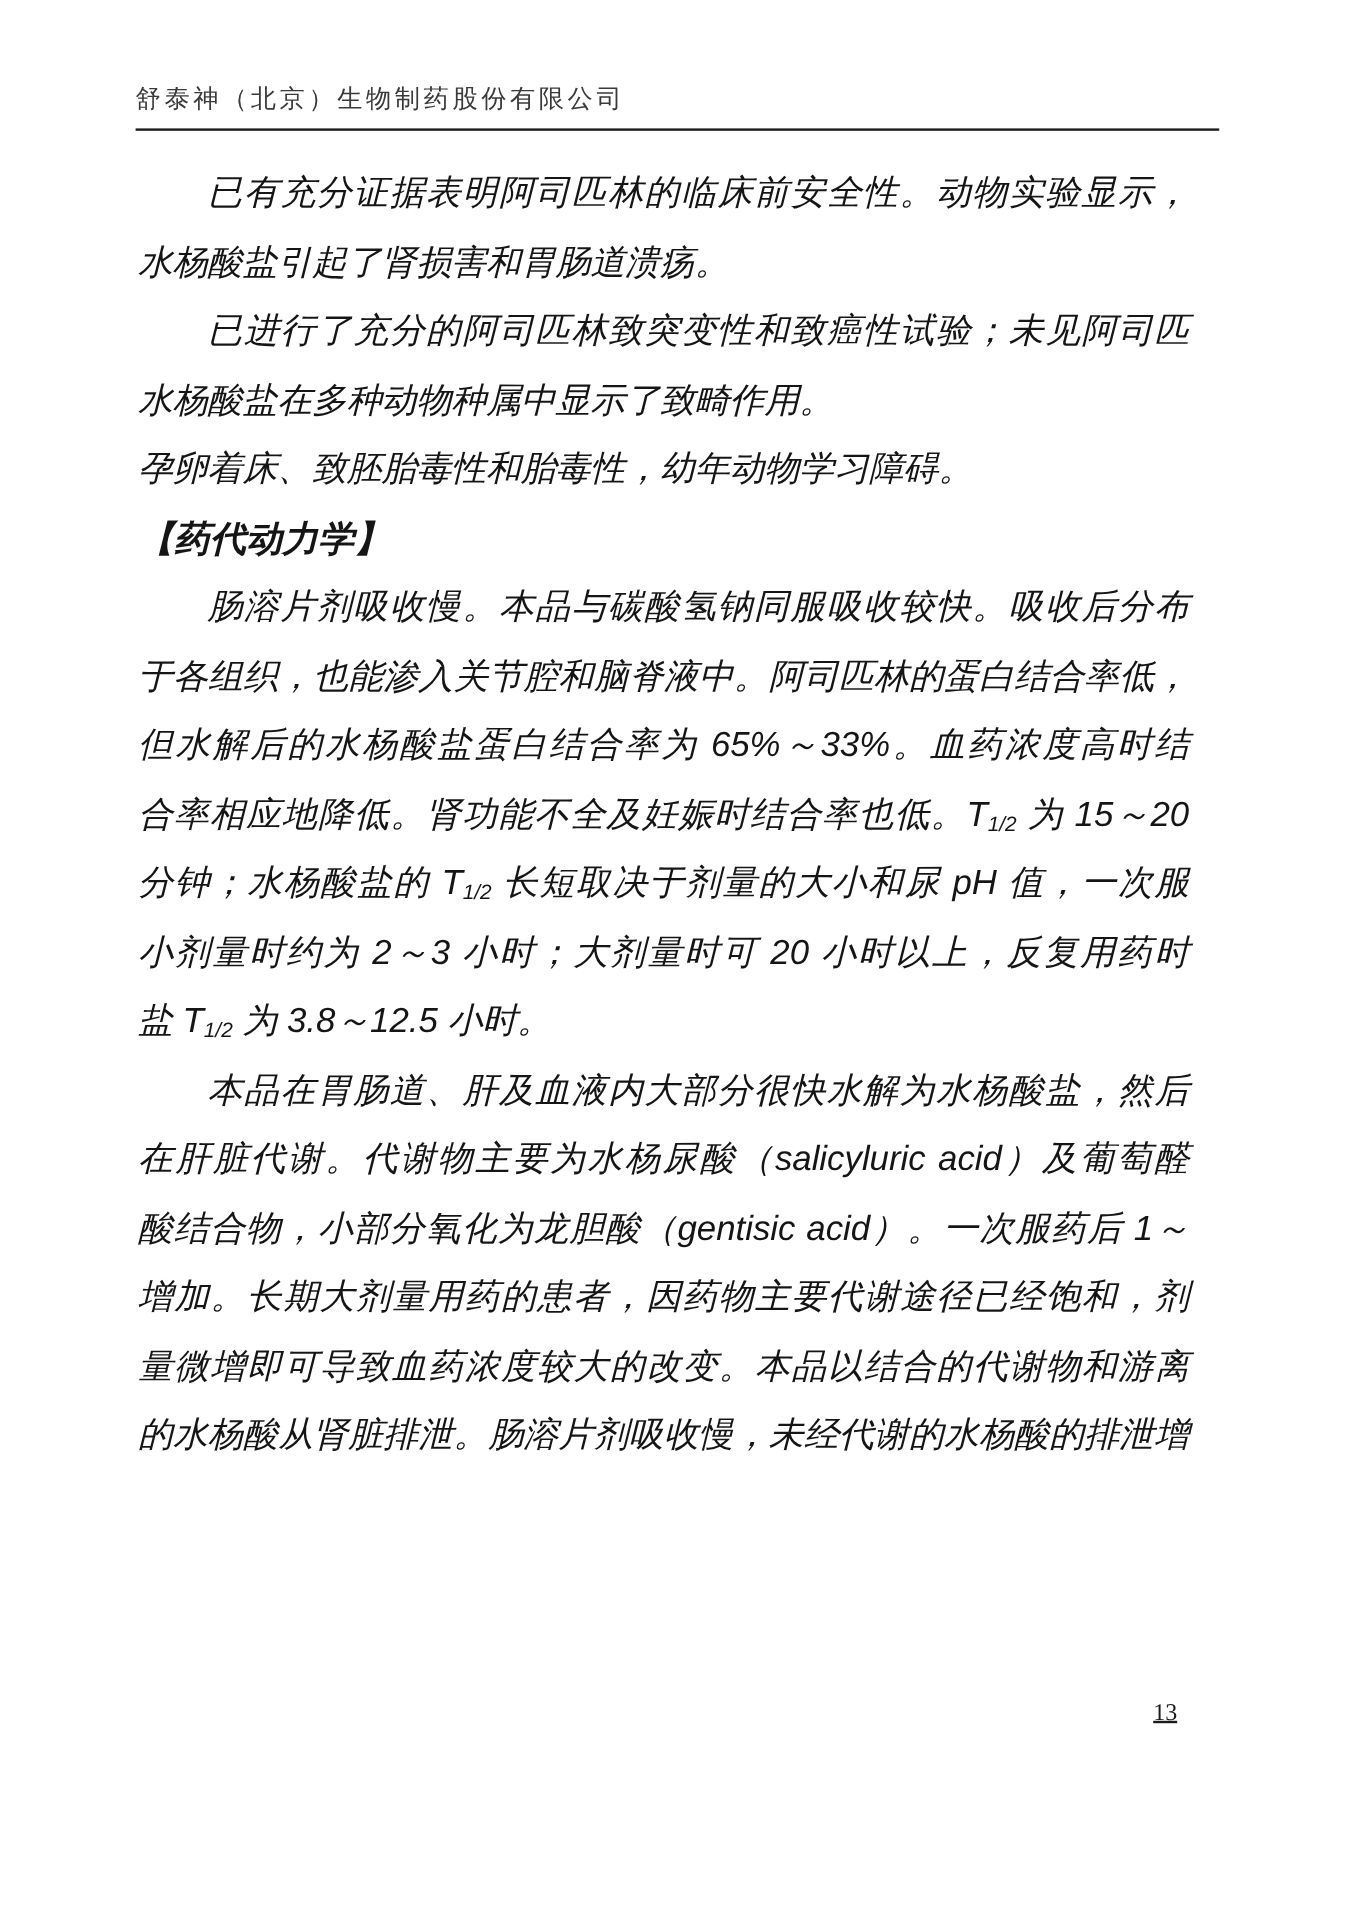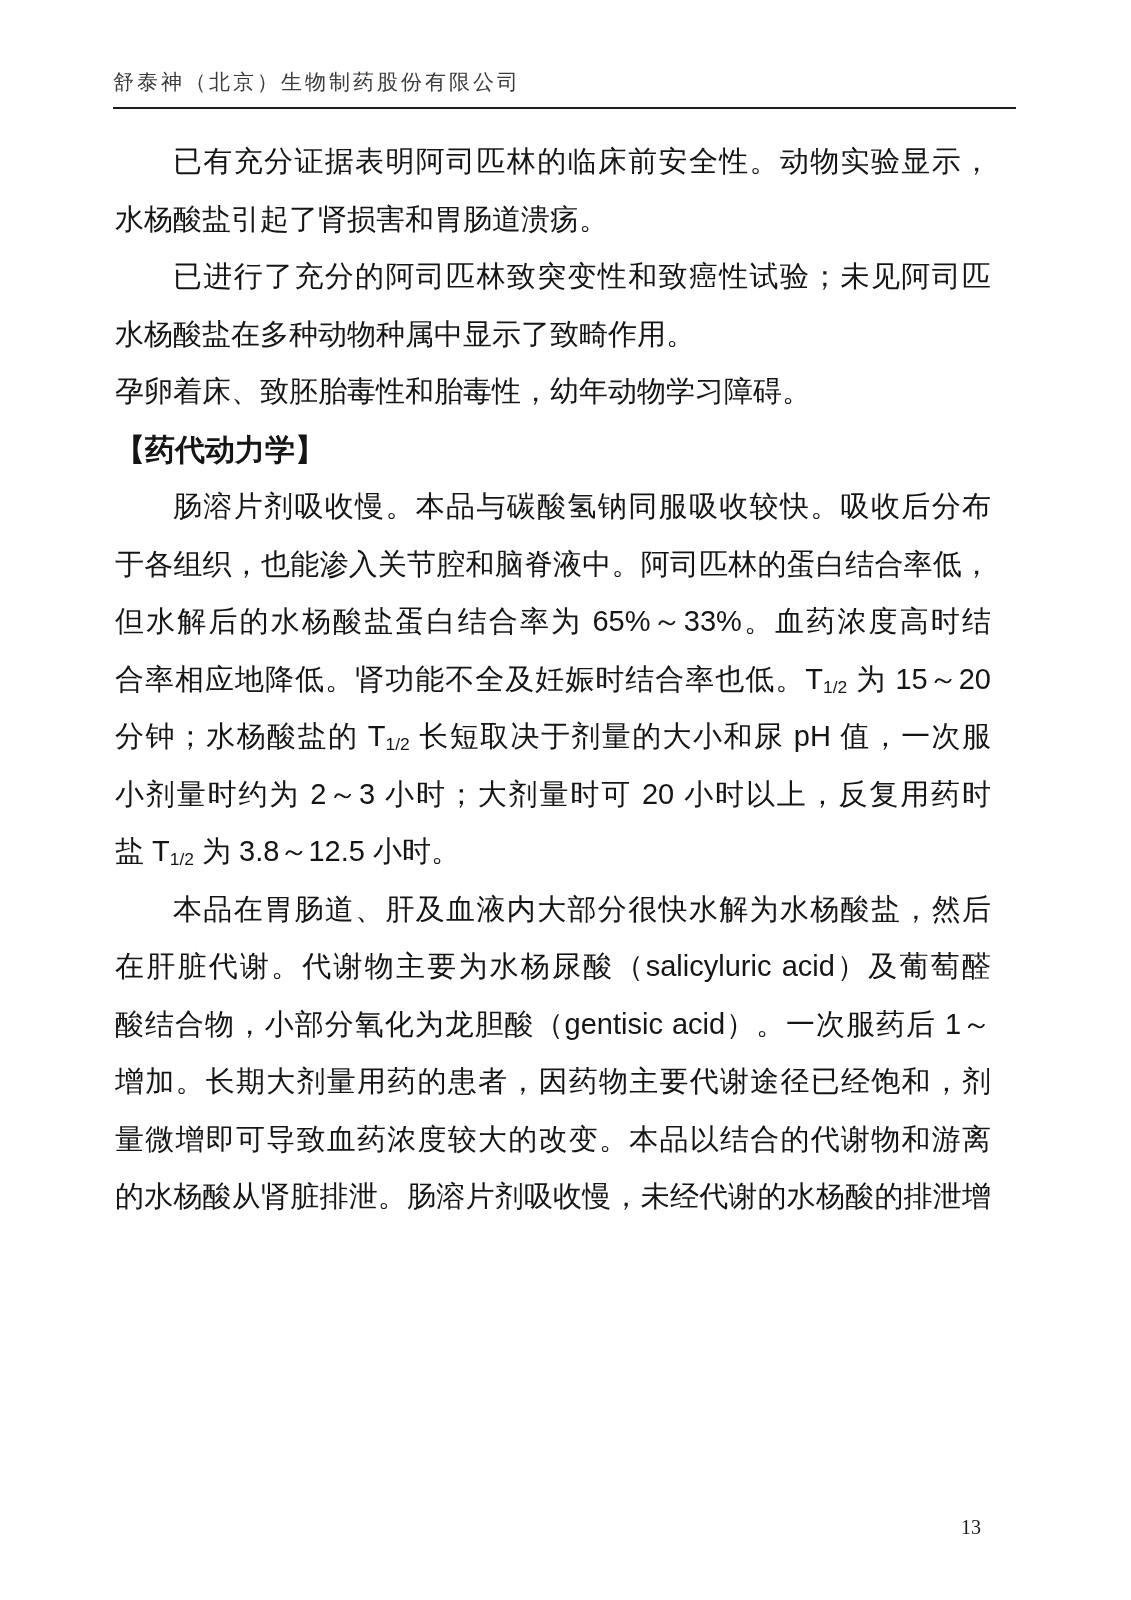--- a/index.html
+++ b/index.html
@@ -32,20 +32,21 @@
     width: 100%;
     height: 0;
     border-bottom: 2px solid #1c1c1c;
   }
 
   .content {
     position: absolute;
     left: 115px;
     top: 133px;
     width: 876px;
+    font-style: italic;
   }
   .line {
     font-size: 29px;
     line-height: 57.5px;
     height: 57.5px;
     color: #151515;
     text-align: left;
     text-align-last: left;
   }
   .line.justify {
@@ -61,24 +62,25 @@
   }
   .line sub {
     font-size: 60%;
     line-height: 0;
     vertical-align: -0.25em;
   }
 
   .page-number {
     position: absolute;
     right: 150px;
-    top: 1516px;
+    top: 1416px;
     font-family: "Liberation Serif", "DejaVu Serif", serif;
     font-size: 20px;
     color: #1a1a1a;
+    text-decoration: underline;
   }
 </style>
 </head>
 <body>
 
 <div class="page">
 
   <div class="header">
     <div class="header-title">舒泰神（北京）生物制药股份有限公司</div>
     <div class="header-divider"></div>

